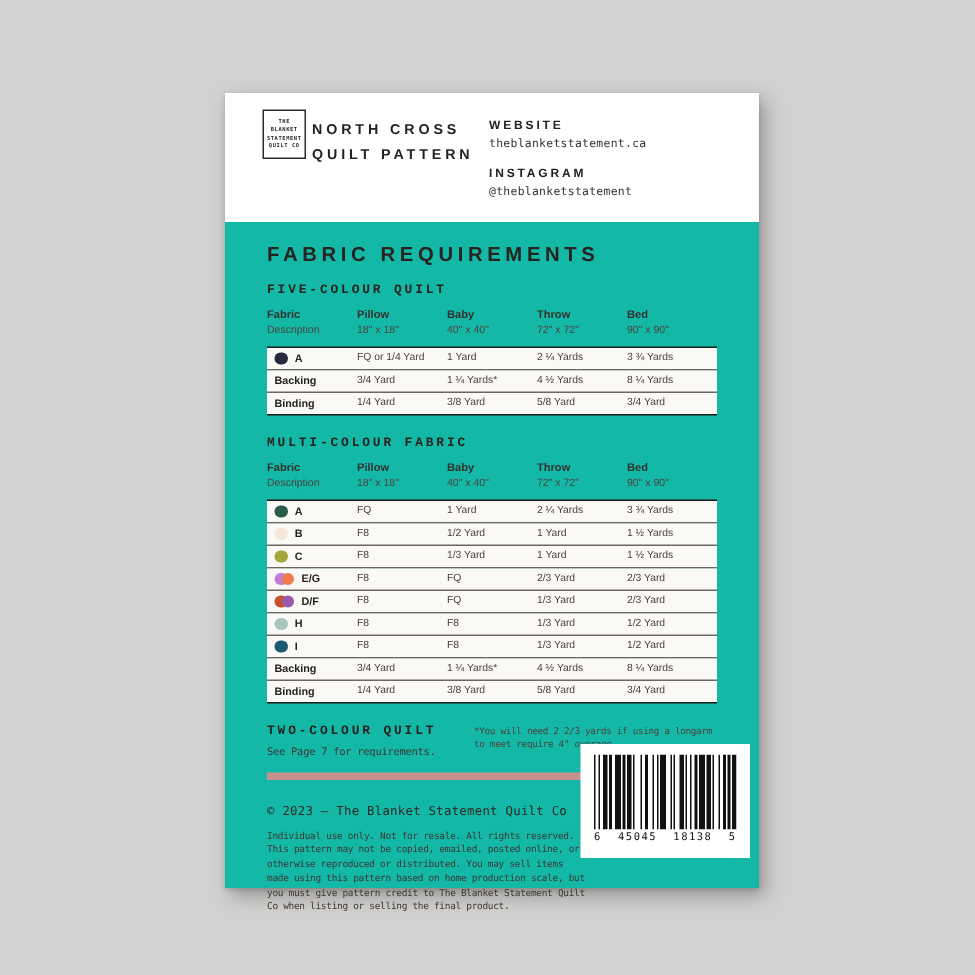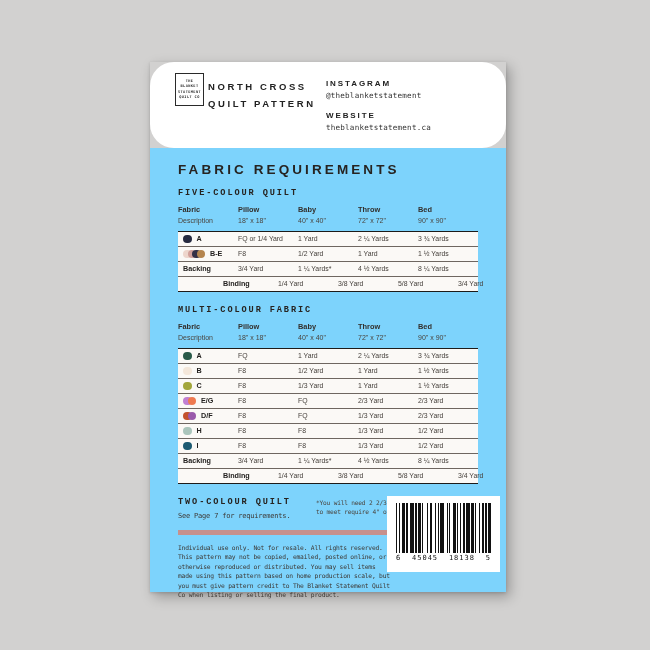--- a/index.html
+++ b/index.html
@@ -7,21 +7,21 @@
     width:650px;height:650px;position:relative;overflow:hidden;
     background:#d2d1d0;
     font-family:"Liberation Sans", sans-serif;
     -webkit-font-smoothing:antialiased;
   }
   .card{
     position:absolute;left:150px;top:62px;width:356px;height:530px;
     box-shadow:4px 5px 12px rgba(0,0,0,.28), 0 1px 3px rgba(0,0,0,.15);
   }
   
-  .card-header{height:86px;background:#ffffff;position:relative;border-radius:24px;}
+  .card-header{height:86px;background:#ffffff;position:relative;}
   .logo-box{
     position:absolute;left:25px;top:11px;width:29px;height:33px;
     border:1.3px solid #2a2a2a;display:flex;flex-direction:column;
     align-items:center;justify-content:center;box-sizing:border-box;
   }
   .logo-line{
     font-family:"DejaVu Sans Mono", monospace;
     font-size:3.6px;line-height:1.5;letter-spacing:.4px;
     font-weight:bold;color:#2a2a2a;white-space:nowrap;
   }
@@ -35,21 +35,21 @@
     font-size:8px;font-weight:bold;letter-spacing:1.9px;color:#222;
   }
   .social-value{
     font-family:"DejaVu Sans Mono", monospace;
     font-size:7.6px;color:#333;margin-top:3px;letter-spacing:.2px;
   }
   .social-group + .social-group{margin-top:11px;}
 
   
   .card-body{
-    height:444px;background:#7dd3fc;position:relative;
+    height:444px;background:#14b8a6;position:relative;
     padding:14px 28px 0;box-sizing:border-box;color:#262320;
   }
   .section-title{
     margin:0 0 11px;font-size:13.5px;font-weight:bold;
     letter-spacing:3.1px;color:#262320;white-space:nowrap;
   }
   .table-title{
     margin:0 0 7px;font-size:8.6px;font-weight:bold;
     letter-spacing:1.9px;color:#262320;white-space:nowrap;font-family:Liberation Mono, monospace;
   }
@@ -61,21 +61,21 @@
   .col-sub{font-size:7px;color:#4a453f;line-height:1.45;}
   .tbl{
     border-top:1.5px solid #1d1b19;border-bottom:1.5px solid #1d1b19;
     margin-bottom:2px;
   }
   .tbl-row{
     display:grid;grid-template-columns:60px 60px 60px 60px 60px;
     align-items:center;height:14px;background:#fbf9f6;
     border-bottom:1px solid #6e6660;
   }
-  .tbl-row:last-child{border-bottom:none;padding-left:40px;}
+  .tbl-row:last-child{border-bottom:none;}
   .cell{font-size:6.9px;color:#46413c;white-space:nowrap;}
   .fabric-cell{
     display:flex;align-items:center;padding-left:5px;
     font-size:7.2px;font-weight:bold;color:#242220;box-sizing:border-box;
   }
   .swatches{display:flex;align-items:center;margin-right:5px;}
   .swatch{width:8.5px;height:8.5px;border-radius:50%;flex:0 0 auto;}
   .swatch + .swatch{margin-left:-4px;}
   .gap-after-table{height:11px;}
 
@@ -127,26 +127,26 @@
         <div class="logo-line">BLANKET</div>
         <div class="logo-line">STATEMENT</div>
         <div class="logo-line">QUILT CO</div>
       </div>
     <div class="title-block">
       <div class="title-line">NORTH CROSS</div>
       <div class="title-line">QUILT PATTERN</div>
     </div>
     <div class="social-block">
       <div class="social-group">
+        <div class="social-label">WEBSITE</div>
+        <div class="social-value">theblanketstatement.ca</div>
+      </div>
+      <div class="social-group">
         <div class="social-label">INSTAGRAM</div>
         <div class="social-value">@theblanketstatement</div>
-      </div>
-      <div class="social-group">
-        <div class="social-label">WEBSITE</div>
-        <div class="social-value">theblanketstatement.ca</div>
       </div>
     </div>
   </div>
 
   <div class="card-body">
     <h1 class="section-title">FABRIC REQUIREMENTS</h1>
 
     <h2 class="table-title">FIVE-COLOUR QUILT</h2>
     <div>
         <div class="tbl-head">
@@ -179,35 +179,20 @@
               </span>
               <span>A</span>
             </div>
             <div class="cell">FQ or 1/4 Yard</div>
             <div class="cell">1 Yard</div>
             <div class="cell">2 ¼ Yards</div>
             <div class="cell">3 ¾ Yards</div>
           </div>
           <div class="tbl-row">
             <div class="fabric-cell">
-              <span class="swatches">
-                <span class="swatch" style="background: rgb(238, 214, 204);"></span>
-                <span class="swatch" style="background: rgb(210, 160, 154);"></span>
-                <span class="swatch" style="background: rgb(52, 48, 70);"></span>
-                <span class="swatch" style="background: rgb(181, 133, 78);"></span>
-              </span>
-              <span>B-E</span>
-            </div>
-            <div class="cell">F8</div>
-            <div class="cell">1/2 Yard</div>
-            <div class="cell">1 Yard</div>
-            <div class="cell">1 ½ Yards</div>
-          </div>
-          <div class="tbl-row">
-            <div class="fabric-cell">
               <span>Backing</span>
             </div>
             <div class="cell">3/4 Yard</div>
             <div class="cell">1 ¼ Yards*</div>
             <div class="cell">4 ½ Yards</div>
             <div class="cell">8 ¼ Yards</div>
           </div>
           <div class="tbl-row">
             <div class="fabric-cell">
               <span>Binding</span>
@@ -357,20 +342,21 @@
     <div class="two-colour-row">
       <div>
         <h2 class="table-title" style="margin-bottom:2px;">TWO-COLOUR QUILT</h2>
         <div class="two-colour-note">See Page 7 for requirements.</div>
       </div>
       <div class="footnote">*You will need 2 2/3 yards if using a longarm to meet require 4" overage.</div>
     </div>
 
     <div class="divider-bar"></div>
 
+    <div class="copyright">© 2023 — The Blanket Statement Quilt Co</div>
     <div class="legal">Individual use only. Not for resale. All rights reserved. This pattern may not be copied, emailed, posted online, or otherwise reproduced or distributed. You may sell items made using this pattern based on home production scale, but you must give pattern credit to The Blanket Statement Quilt Co when listing or selling the final product.</div>
 
     <div class="barcode-box">
       <div class="bars">
           <div class="bar" style="width: 1.3px;"></div>
           <div class="bar space" style="width: 1.3px;"></div>
           <div class="bar" style="width: 1.3px;"></div>
           <div class="bar space" style="width: 2.6px;"></div>
           <div class="bar" style="width: 2.6px;"></div>
           <div class="bar space" style="width: 1.3px;"></div>

